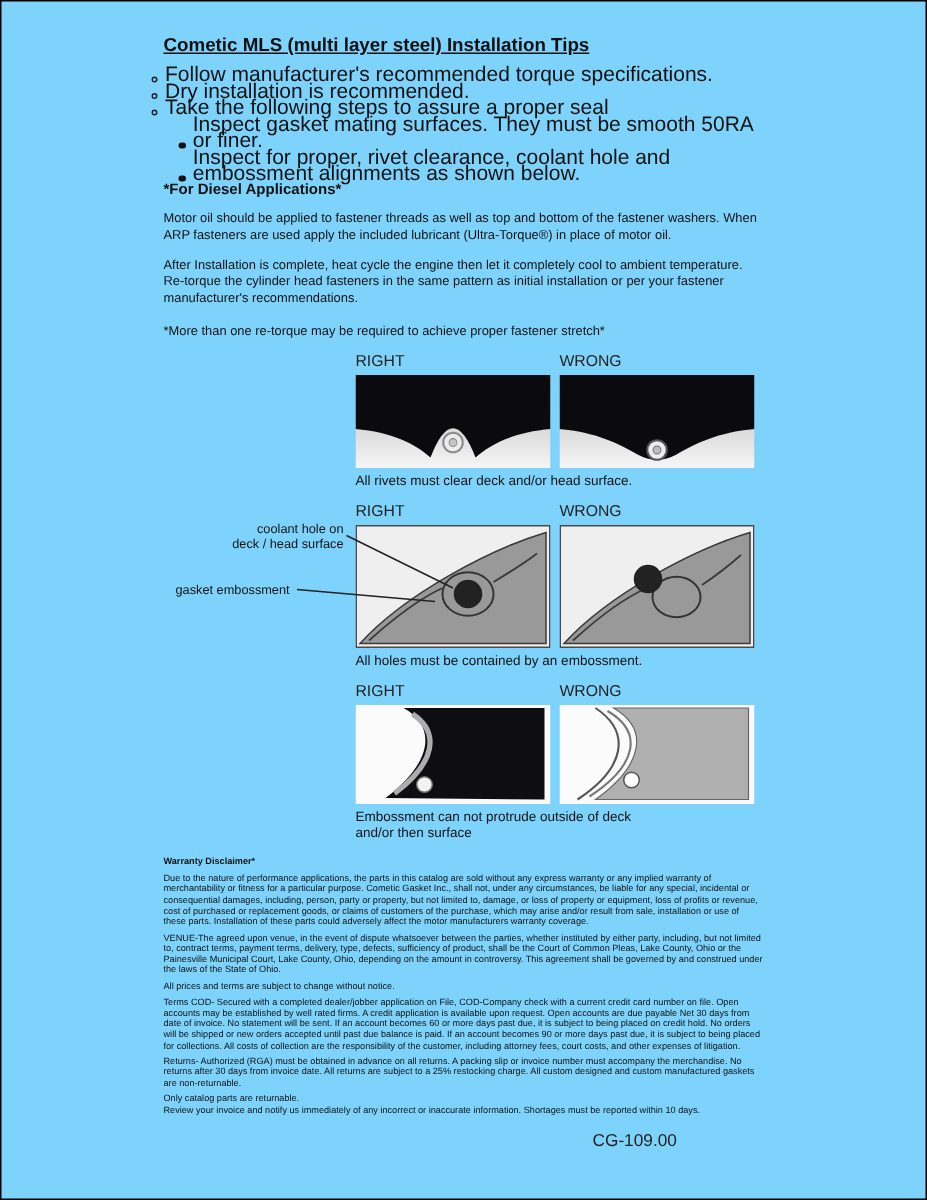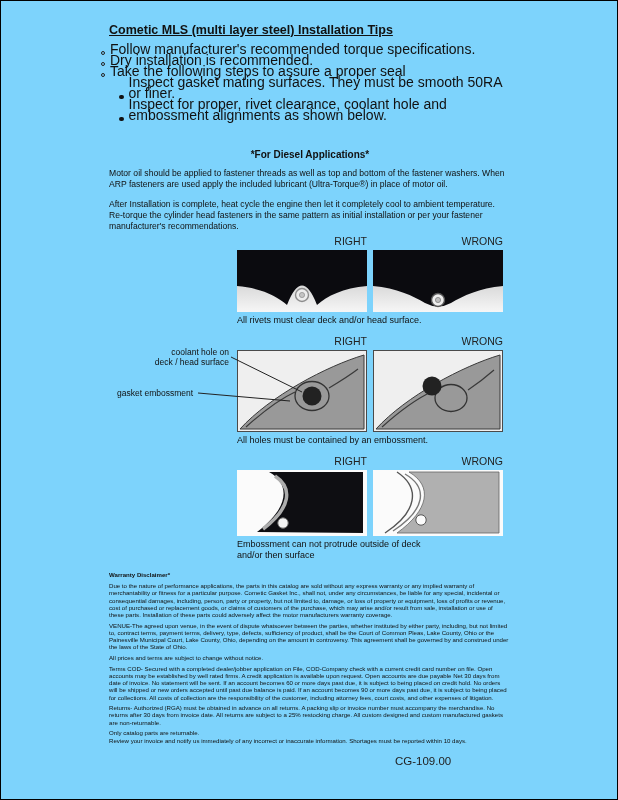--- a/index.html
+++ b/index.html
@@ -7,29 +7,29 @@
   body { width:618px; height:800px; font-family:"Liberation Sans", sans-serif; }
   .page { position:relative; width:618px; height:800px; background:#7dd3fc; border:1px solid #000000; color:#111; overflow:hidden; }
 
   .content { position:absolute; left:108px; top:22px; width:402px; }
   .title { font-size:12.5px; font-weight:bold; text-decoration:underline; margin-bottom:7px; }
   .tips { margin-left:-8px; }
   .tip { display:flex; align-items:flex-end; font-size:14px; line-height:11px; }
   .tip.sub { margin-left:18px; }
   .b-open { flex:0 0 auto; width:4px; height:4px; border:1px solid #222; border-radius:50%; margin:3.2px 5px 0 0; }
   .b-fill { flex:0 0 auto; width:4.5px; height:4.5px; background:#111; border-radius:50%; margin:3px 5px 0 0; }
-  .diesel-head { font-size:10px; font-weight:bold; margin-top:28px;text-align:center; }
+  .diesel-head { font-size:10px; font-weight:bold; margin-top:0; }
   .para { font-size:8.6px; line-height:11px; margin-top:8px; }
   .para.second { margin-top:9px; }
   .para.note { margin-top:11px; }
 
   .diagrams { position:absolute; left:236px; top:234px; width:266px; }
   .diag-row { margin-bottom:9px; }
   .label-pair, .panel-pair { display:flex; gap:6px; }
-  .dlabel { width:130px; text-align:right; font-size:10.5px; line-height:13px; margin-bottom:2px; color:#222; }
+  .dlabel { width:130px; text-align:left; font-size:10.5px; line-height:13px; margin-bottom:2px; color:#222; }
   .panel { display:block; }
   .dcaption { font-size:9px; line-height:11px; margin-top:3px; white-space:pre-line; }
 
   .ann { position:absolute; font-size:8.5px; line-height:10px; white-space:pre-line; color:#111;text-align:center; }
   .ann-coolant { left:126px; top:346px; width:102px; text-align:right; }
   .ann-emboss  { left:116px; top:387px; }
   .leaders { position:absolute; left:0; top:0; width:618px; height:800px; pointer-events:none; }
 
   .legal { position:absolute; left:108px; top:570px; width:400px; font-size:6.1px; line-height:7.2px; color:#111; }
   .legal-head { font-weight:bold; margin-bottom:4px; }
@@ -65,20 +65,21 @@
       </div>
       <div class="tip sub">
         <span class="b-fill"></span>
         <span>Inspect for proper, rivet clearance, coolant hole and embossment alignments as shown below.</span>
       </div>
     </div>
 
     <h2 class="diesel-head">*For Diesel Applications*</h2>
     <p class="para">Motor oil should be applied to fastener threads as well as top and bottom of the fastener washers. When ARP fasteners are used apply the included lubricant (Ultra-Torque®) in place of motor oil.</p>
     <p class="para second">After Installation is complete, heat cycle the engine then let it completely cool to ambient temperature. Re-torque the cylinder head fasteners in the same pattern as initial installation or per your fastener manufacturer's recommendations.</p>
+    <p class="para note">*More than one re-torque may be required to achieve proper fastener stretch*</p>
   </div>
 
   <div class="diagrams">
 
     <div class="diag-row">
       <div class="label-pair">
         <div class="dlabel">RIGHT</div>
         <div class="dlabel">WRONG</div>
       </div>
       <div class="panel-pair">

